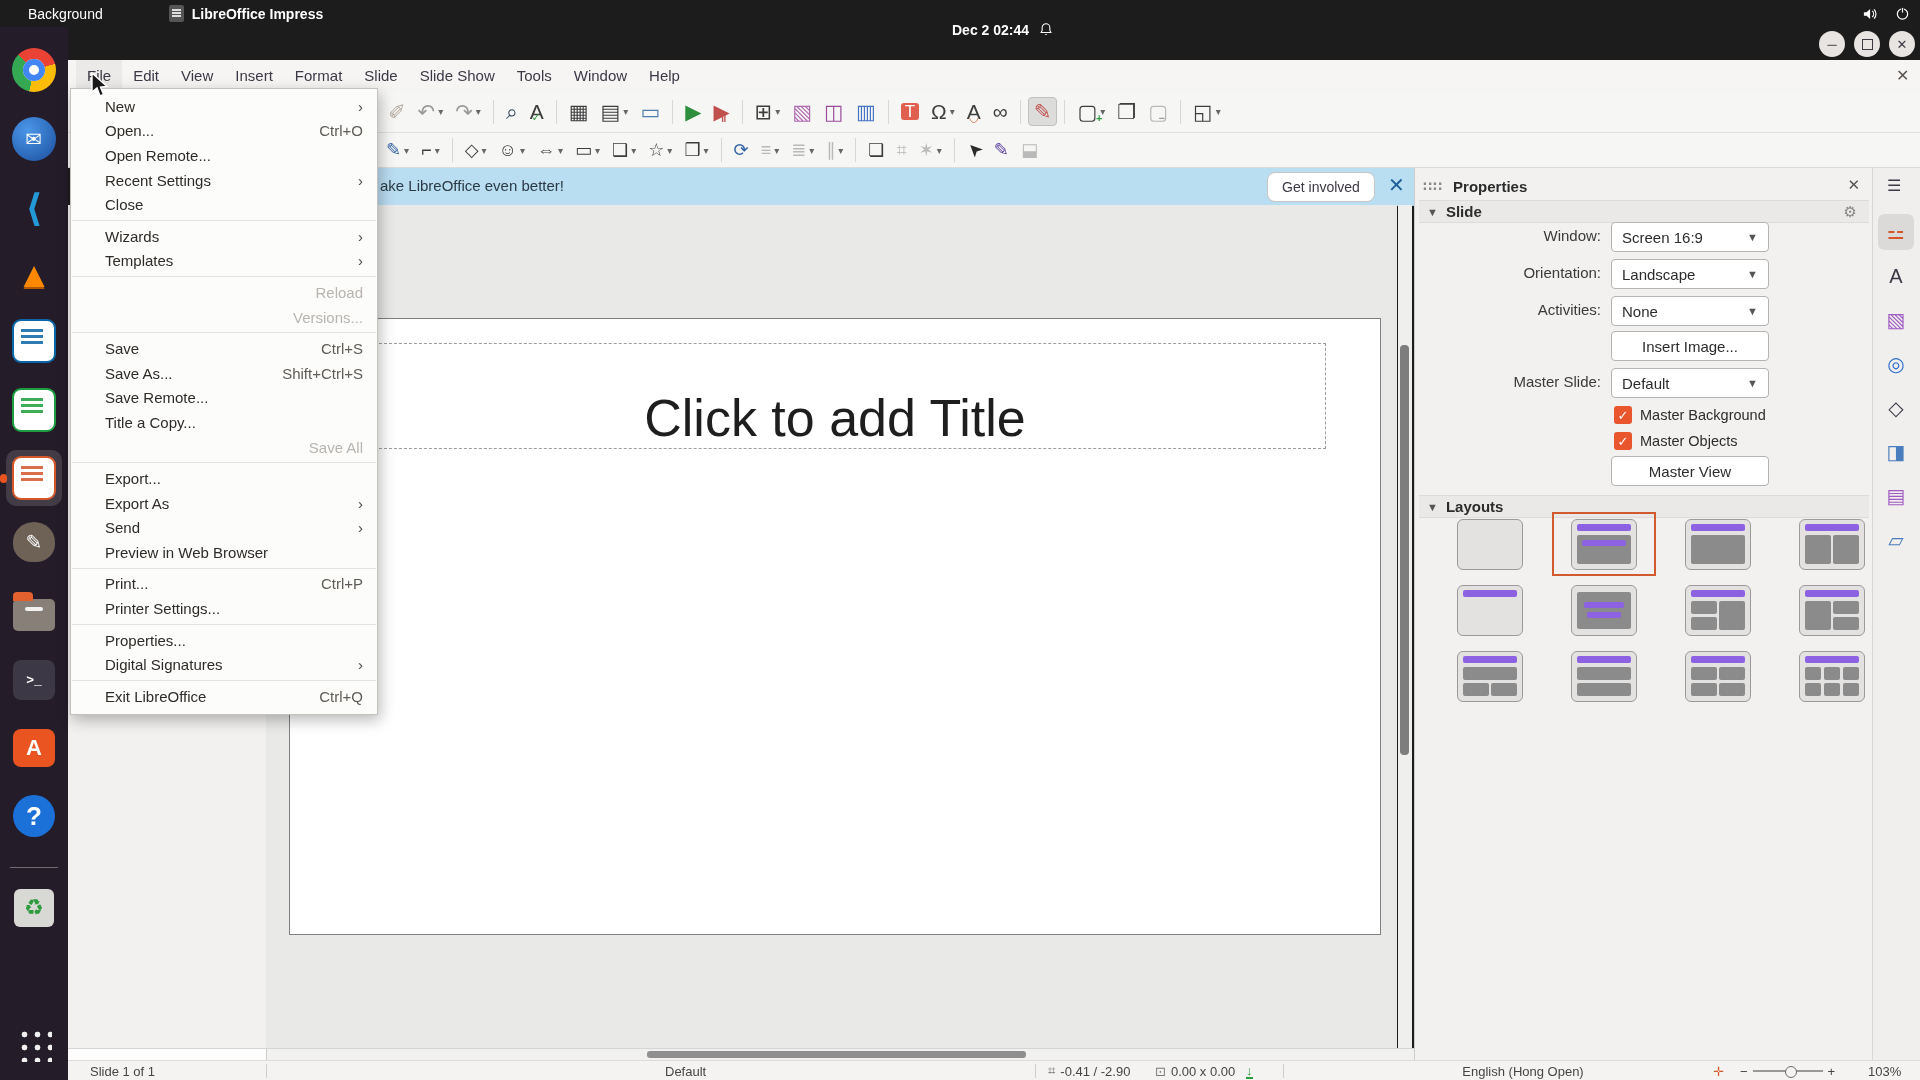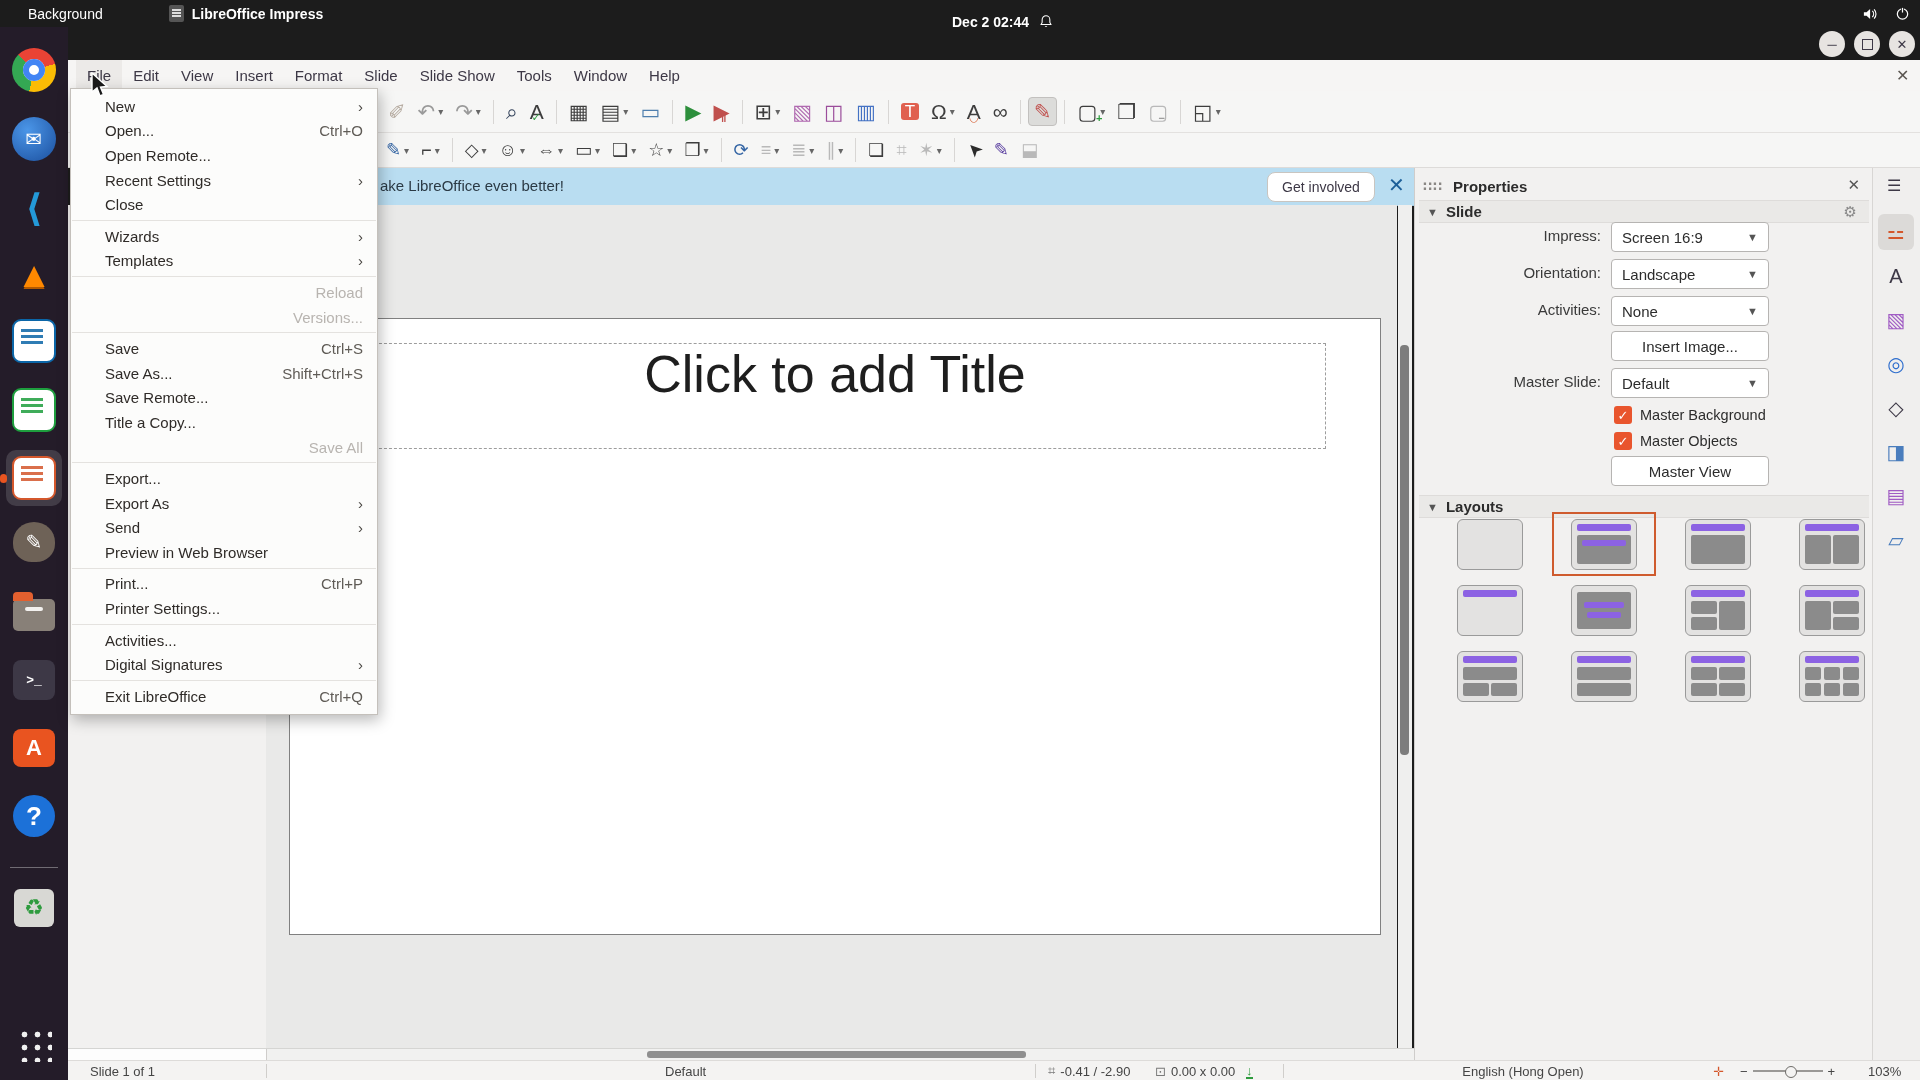--- a/index.html
+++ b/index.html
@@ -9,21 +9,21 @@
   .abs{position:absolute;}
 
   
   #topbar{left:0;top:0;width:1920px;height:27px;background:#1c1c1c;color:#fff;
     display:flex;align-items:center;font-size:14px;}
   #activities{margin-left:20px;padding:0 8px;}
   #topbar-app{display:flex;align-items:center;gap:8px;margin-left:58px;font-weight:bold;}
   .appicon{width:15px;height:17px;background:#555;border-radius:2px;position:relative;}
   .appicon::after{content:"";position:absolute;left:3px;top:4px;width:9px;height:2px;
     box-shadow:0 0 0 0 #ddd,0 3px 0 0 #ddd,0 6px 0 0 #ddd;background:#ddd;}
-  #clock{position:absolute;left:952px;top:8px;height:27px;display:flex;align-items:center;gap:10px;font-weight:bold;}
+  #clock{position:absolute;left:952px;top:16px;height:27px;display:flex;align-items:center;gap:10px;font-weight:bold;}
   #topbar-right{position:absolute;right:10px;top:0;height:27px;display:flex;align-items:center;gap:16px;}
 
   
   #dock{left:0;top:27px;width:68px;height:1053px;background:#241c29;}
   .dock-item{position:absolute;left:6px;width:56px;height:56px;display:flex;align-items:center;justify-content:center;border-radius:10px;}
   .dock-item.active{background:rgba(255,255,255,.14);}
   .dock-item.active::before{content:"";position:absolute;left:-6px;top:24px;width:7px;height:9px;border-radius:4px;background:#e95420;}
   .dk{display:flex;align-items:center;justify-content:center;font-size:26px;}
   .dk-chrome{width:44px;height:44px;border-radius:50%;
     background:conic-gradient(from -45deg,#ea4335 0 33%,#fbbc05 33% 66%,#34a853 66% 100%);position:relative;}
@@ -84,21 +84,21 @@
   #infobar{left:266px;top:168px;width:1148px;height:37px;background:#b9ddf1;border-bottom:1px solid #9ec9e2;}
   #infobar-msg{position:absolute;left:114px;top:9px;font-size:15px;color:#2b3a45;}
   #infobar-btn{position:absolute;left:1001px;top:4px;width:106px;height:28px;background:#fff;border:1px solid #c9c5c0;
     border-radius:8px;display:flex;align-items:center;justify-content:center;font-size:14px;color:#3d3846;}
   #infobar-close{position:absolute;left:1122px;top:5px;font-size:20px;font-weight:bold;color:#1c5f99;}
 
   
   #slidepanel{left:68px;top:205px;width:198px;height:843px;background:#f2f1f0;border-right:1px solid #c9c7c5;}
   #workspace{left:266px;top:205px;width:1131px;height:843px;background:#e9e9e8;}
   #slide{position:absolute;left:23px;top:113px;width:1090px;height:615px;background:#fff;border:1px solid #808080;}
-  .ph{position:absolute;border:1.6px dashed #9d9d9d;display:flex;align-items:flex-start;justify-content:center;color:#1e1e1e;}
+  .ph{position:absolute;border:1.6px dashed #9d9d9d;display:flex;align-items:flex-end;justify-content:center;color:#1e1e1e;}
   #ph-title{left:54px;top:24px;width:980px;height:104px;font-size:52px;}
   #ph-body{left:54px;top:143px;width:980px;height:355px;font-size:42px;}
   #vscroll{left:1398px;top:205px;width:14px;height:843px;background:#efefee;}
   #vscroll-thumb{position:absolute;left:2px;top:140px;width:9px;height:410px;border-radius:4px;background:#7d7d7d;}
   #hscroll{left:68px;top:1048px;width:1852px;height:12px;background:#f1f1f0;border-top:1px solid #d5d5d3;}
   #hscroll-left{position:absolute;left:0;top:0;width:198px;height:12px;background:#fdfdfd;border-right:1px solid #cfcdcb;}
   #hscroll-thumb{position:absolute;left:579px;top:2px;width:379px;height:7px;border-radius:3px;background:#8f8f8f;}
 
   
   #props{left:1414px;top:168px;width:458px;height:892px;background:#f2f1f0;border-left:1px solid #cfcdcb;box-sizing:border-box;}
@@ -452,21 +452,21 @@
       <span>Properties</span>
       <span id="props-close">✕</span>
     </div>
     <div class="sect" id="sect-slide">
       <span class="chev">▼</span>
       <span>Slide</span>
       <span id="gear">⚙</span>
     </div>
 
     <div class="prow" style="top:54px;">
-      <span class="plabel">Impress:</span>
+      <span class="plabel">Window:</span>
       <span class="combo">
         <span>Screen 16:9</span>
         <span class="chev">▼</span>
       </span>
     </div>
     <div class="prow" style="top:91px;">
       <span class="plabel">Orientation:</span>
       <span class="combo">
         <span>Landscape</span>
         <span class="chev">▼</span>
@@ -701,21 +701,21 @@
       <div class="fm-sep"></div>
       <div class="fm-item">
         <span class="lab">Print...</span>
         <span class="sc">Ctrl+P</span>
       </div>
       <div class="fm-item">
         <span class="lab">Printer Settings...</span>
       </div>
       <div class="fm-sep"></div>
       <div class="fm-item">
-        <span class="lab">Activities...</span>
+        <span class="lab">Properties...</span>
       </div>
       <div class="fm-item">
         <span class="lab">Digital Signatures</span>
         <span class="sub">›</span>
       </div>
       <div class="fm-sep"></div>
       <div class="fm-item">
         <span class="lab">Exit LibreOffice</span>
         <span class="sc">Ctrl+Q</span>
       </div>

